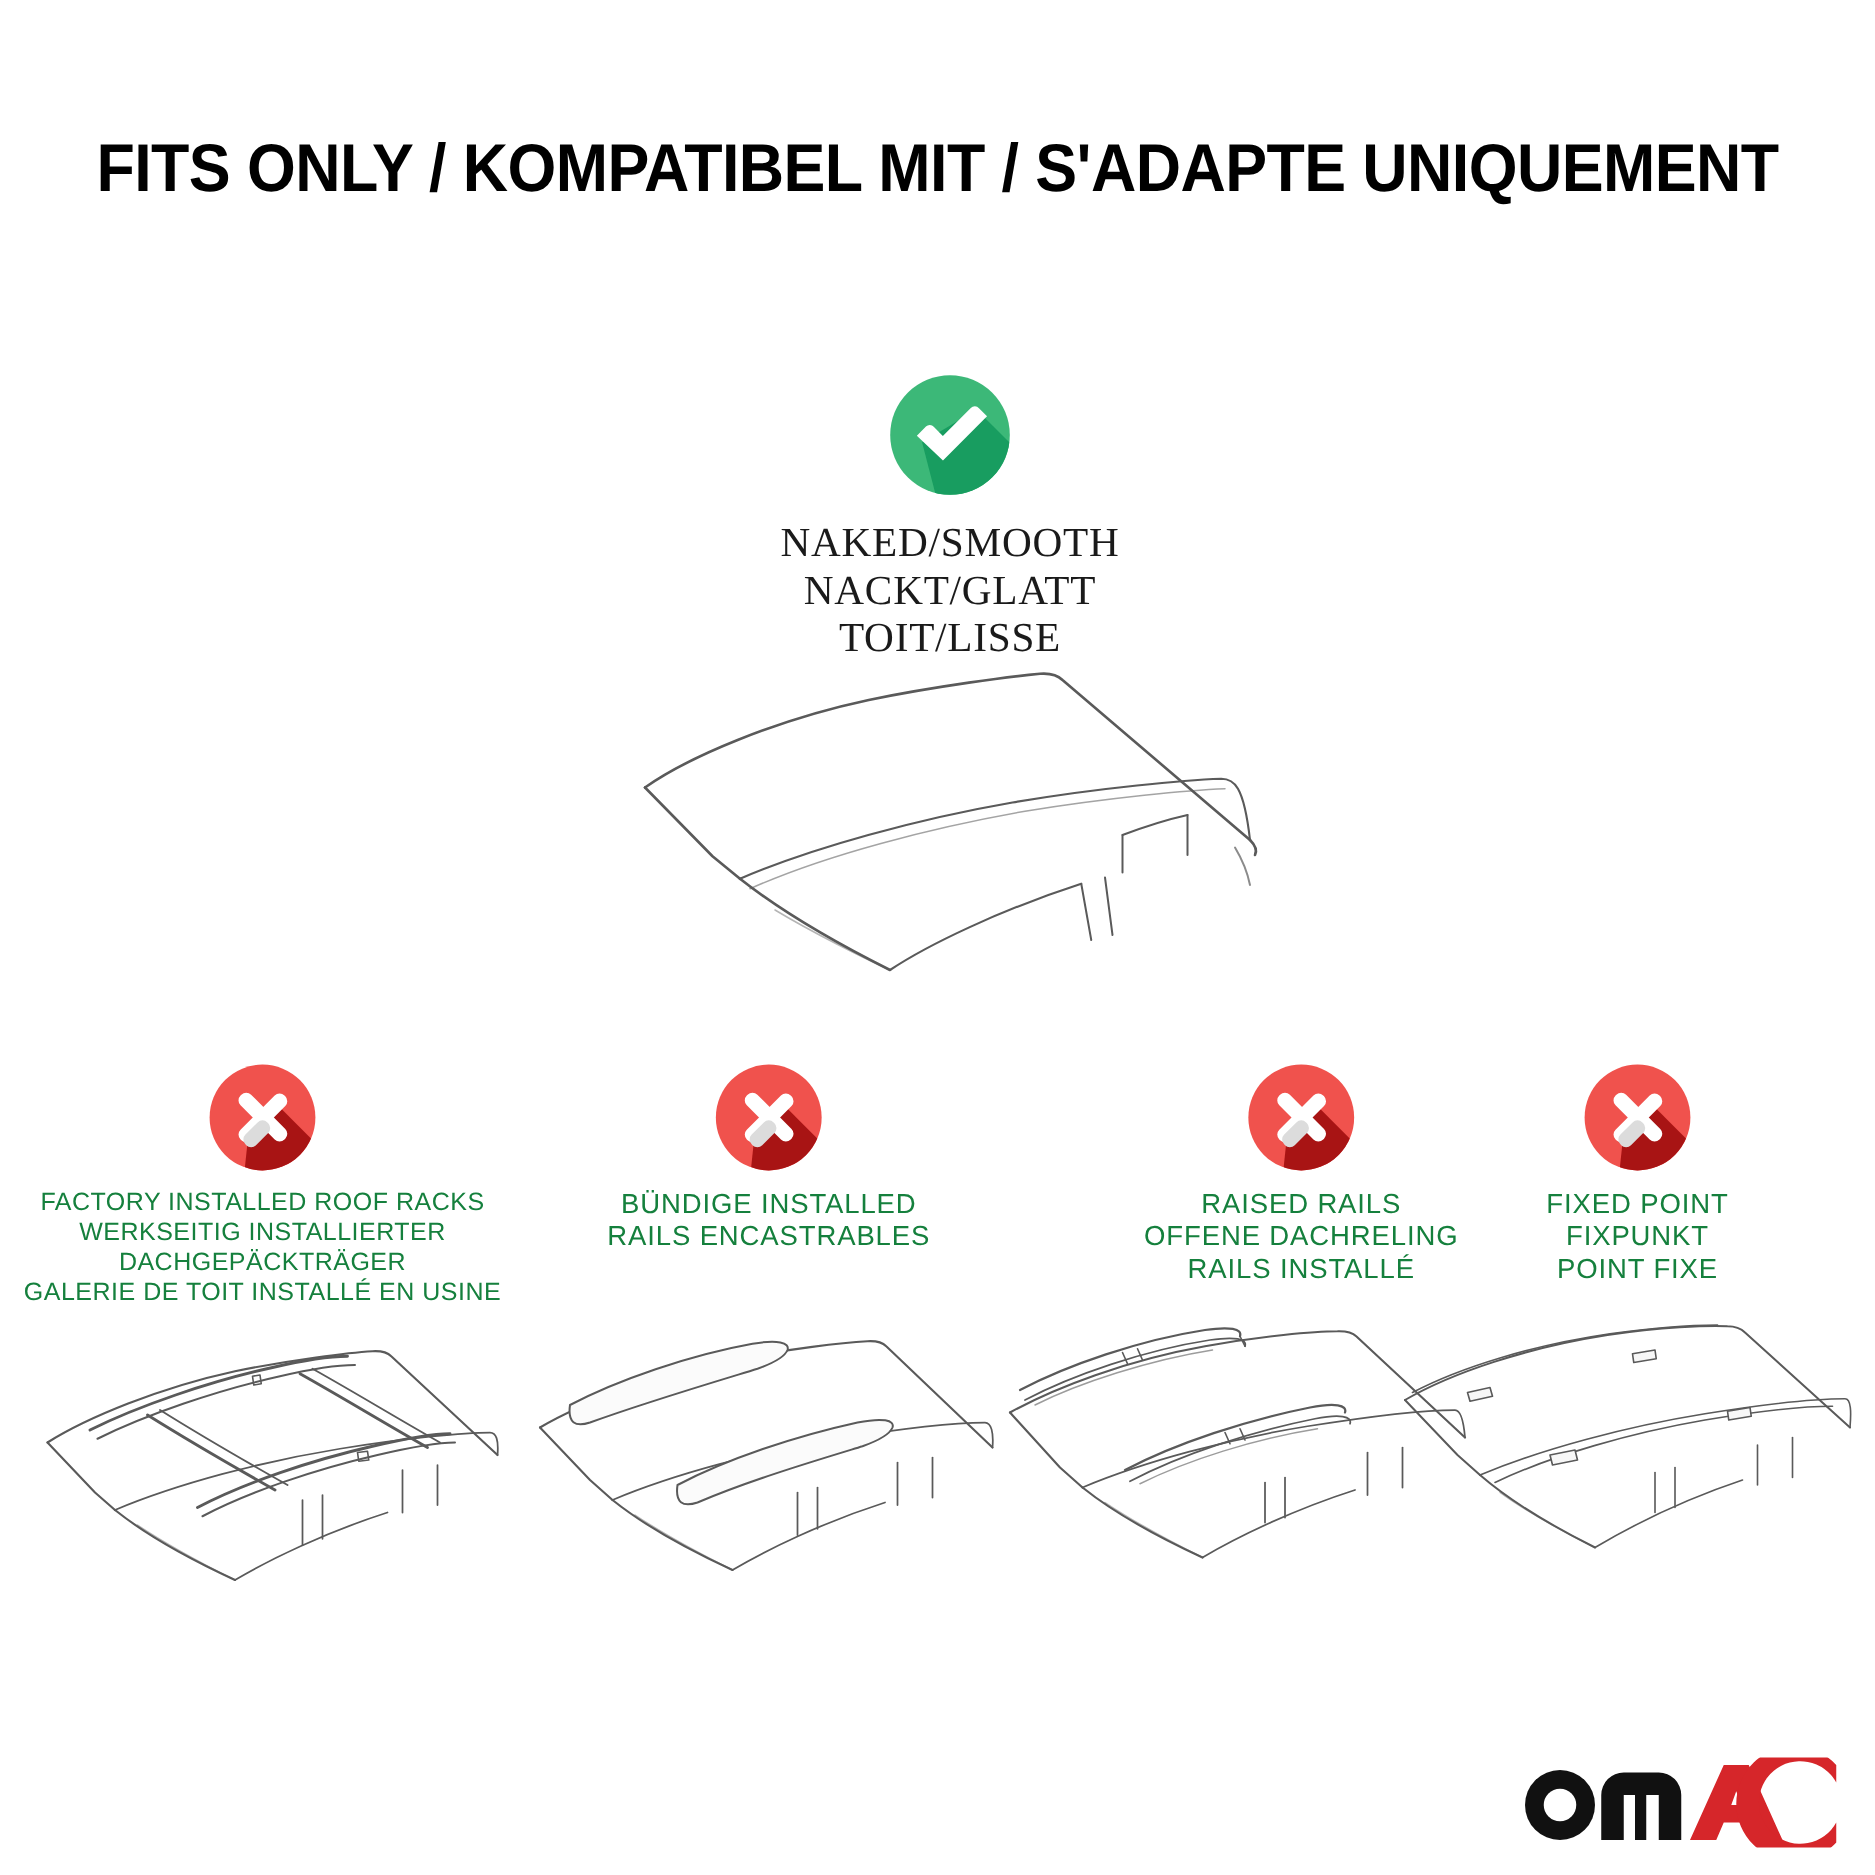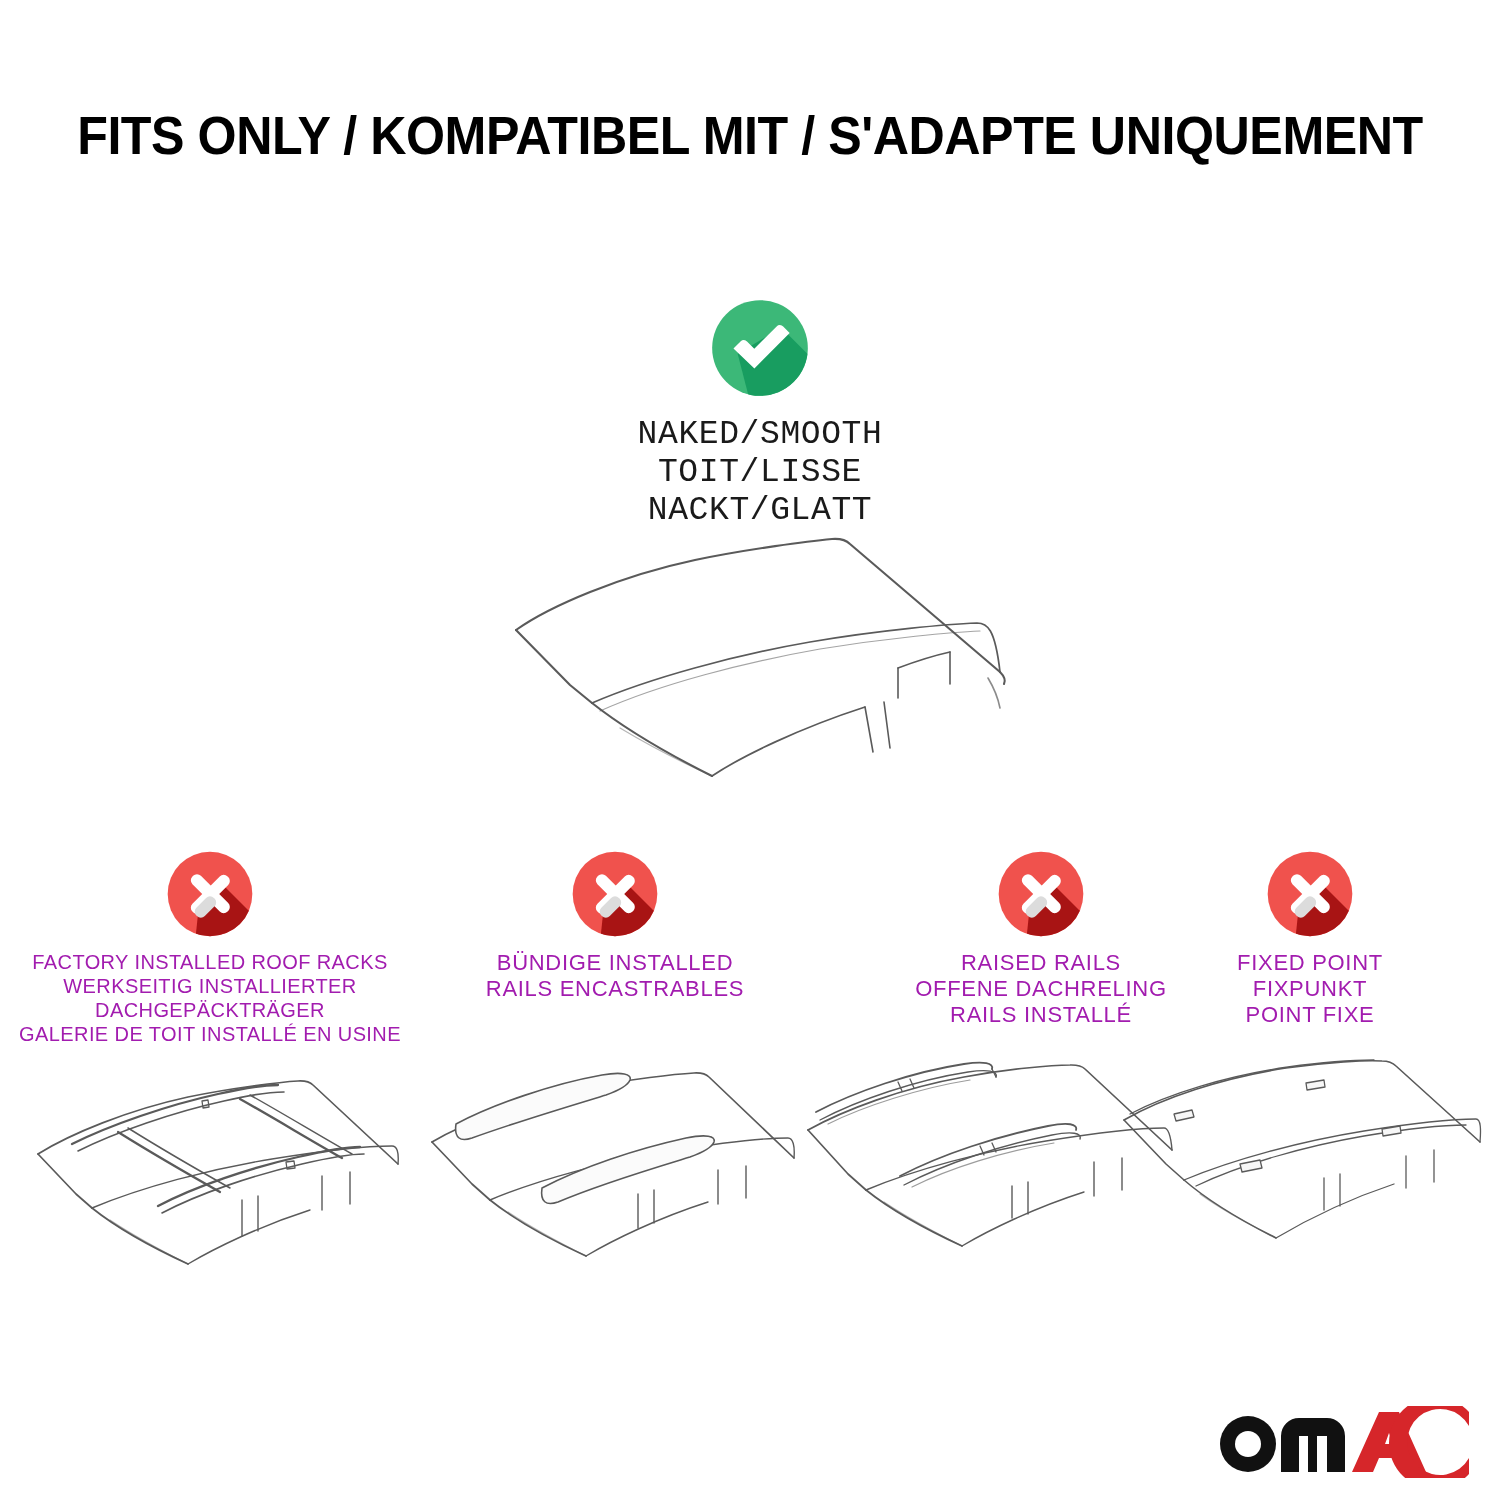--- a/index.html
+++ b/index.html
@@ -52,21 +52,21 @@
     width: 104px;
     height: 104px;
     margin: 0 auto;
   }
   .badge svg { display: block; width: 100%; height: 100%; }
 
   #hero-labels {
     margin-top: 16px;
   }
   .hero-line {
-    font-family: Liberation Mono, monospace;
+    font-family: Liberation Serif, serif;
     font-size: 33px;
     line-height: 38px;
     letter-spacing: 0.6px;
     color: #1a1a1a;
     font-weight: 400;
   }
 
   #hero-art {
     position: absolute;
     left: 480px;
@@ -93,21 +93,21 @@
     height: 92px;
   }
 
   .col-labels { margin-top: 10px; }
 
   .col-line {
     font-family: "Liberation Sans", sans-serif;
     font-size: 22px;
     line-height: 26px;
     letter-spacing: 0.7px;
-    color: #a21caf;
+    color: #15803d;
     font-weight: 400;
     white-space: nowrap;
   }
   #col-0 .col-line { font-size: 20px; line-height: 24px; letter-spacing: 0.4px; }
 
   .col-art {
     position: absolute;
     top: 1058px;
     width: 420px;
     height: 215px;
@@ -151,22 +151,22 @@
 
           <path d="M70.5 30.5 L96 56 L96 100 L40 100 L28.5 55.5 Z" fill="#189d60"></path>
         </g>
 
         <path d="M24.5 50.5 L31.5 43.5 A4 4 0 0 1 37.5 43.7 L44.5 50.8 L66 29.3 A4.2 4.2 0 0 1 72.3 29.4 L78.5 35.6 L44.6 69.6 Z" fill="#ffffff"></path>
       </svg>
     </div>
 
     <div id="hero-labels">
       <div class="hero-line">NAKED/SMOOTH</div>
+      <div class="hero-line">NACKT/GLATT</div>
       <div class="hero-line">TOIT/LISSE</div>
-      <div class="hero-line">NACKT/GLATT</div>
     </div>
   </div>
 
   <div id="hero-art">
     <svg viewBox="0 0 570 270" xmlns="http://www.w3.org/2000/svg">
       <g fill="none" stroke="#5a5a5a" stroke-width="2.1" stroke-linecap="round" stroke-linejoin="round">
 
         <path d="M36 110 C70 86 140 56 215 40 C268 29 330 21 352 19 C360 18.4 366 20 370 24 L520 152"></path>
 
         <path d="M36 110 L90 165 L112 183"></path>

